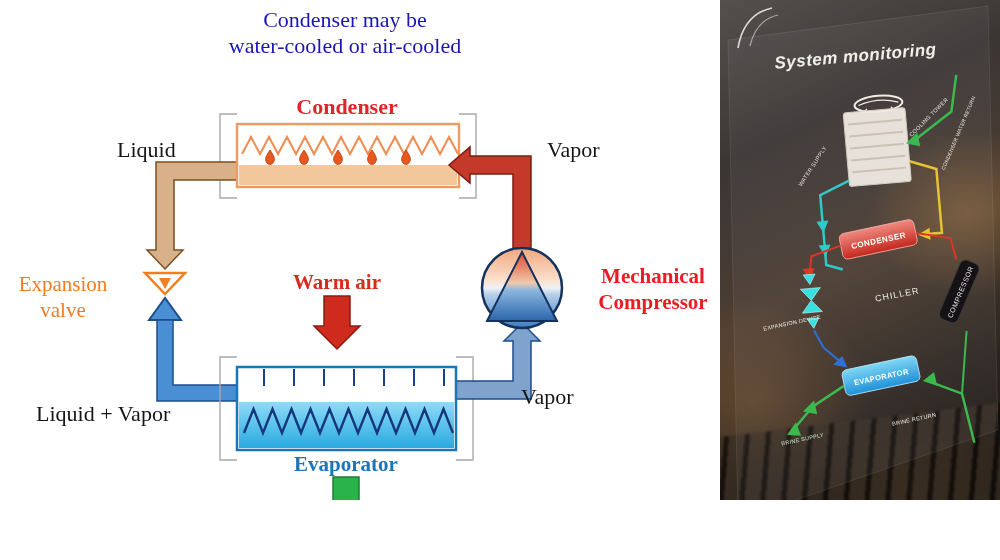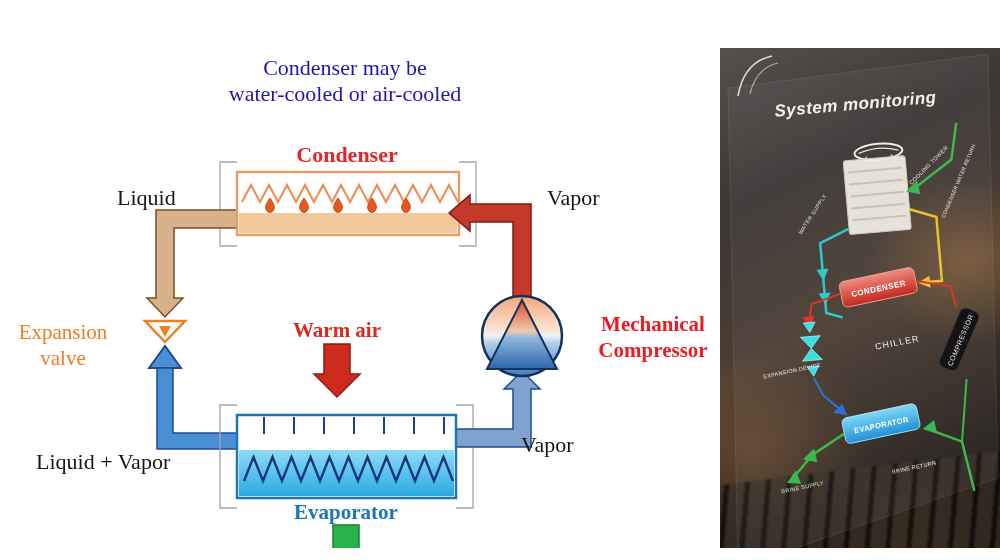--- a/index.html
+++ b/index.html
@@ -1,17 +1,17 @@
 <!DOCTYPE html>
 <html><head>
 <meta charset="utf-8">
 <style>
   html,body{margin:0;padding:0;background:#ffffff;}
   .stage{position:relative;width:1000px;height:500px;overflow:hidden;background:#ffffff;
-         font-family:"Liberation Serif", serif;margin-top:48px;}
+         font-family:"Liberation Serif", serif;}
   .left-svg{position:absolute;left:0;top:0;}
   .right-panel{position:absolute;left:720px;top:0;width:280px;height:560px;overflow:hidden;
     background:
       radial-gradient(140px 120px at 88% 38%, rgba(214,150,74,.30), transparent 70%),
       radial-gradient(170px 150px at 12% 72%, rgba(200,130,60,.26), transparent 70%),
       radial-gradient(130px 110px at 70% 88%, rgba(235,175,95,.22), transparent 70%),
       linear-gradient(155deg,#56504d 0%,#3b3634 24%,#4c3d31 48%,#2c251f 70%,#17120e 88%,#0d0a08 100%);}
   .keys{position:absolute;left:-12px;right:-12px;bottom:-10px;height:150px;
     transform:skewY(-7deg);
     background:

